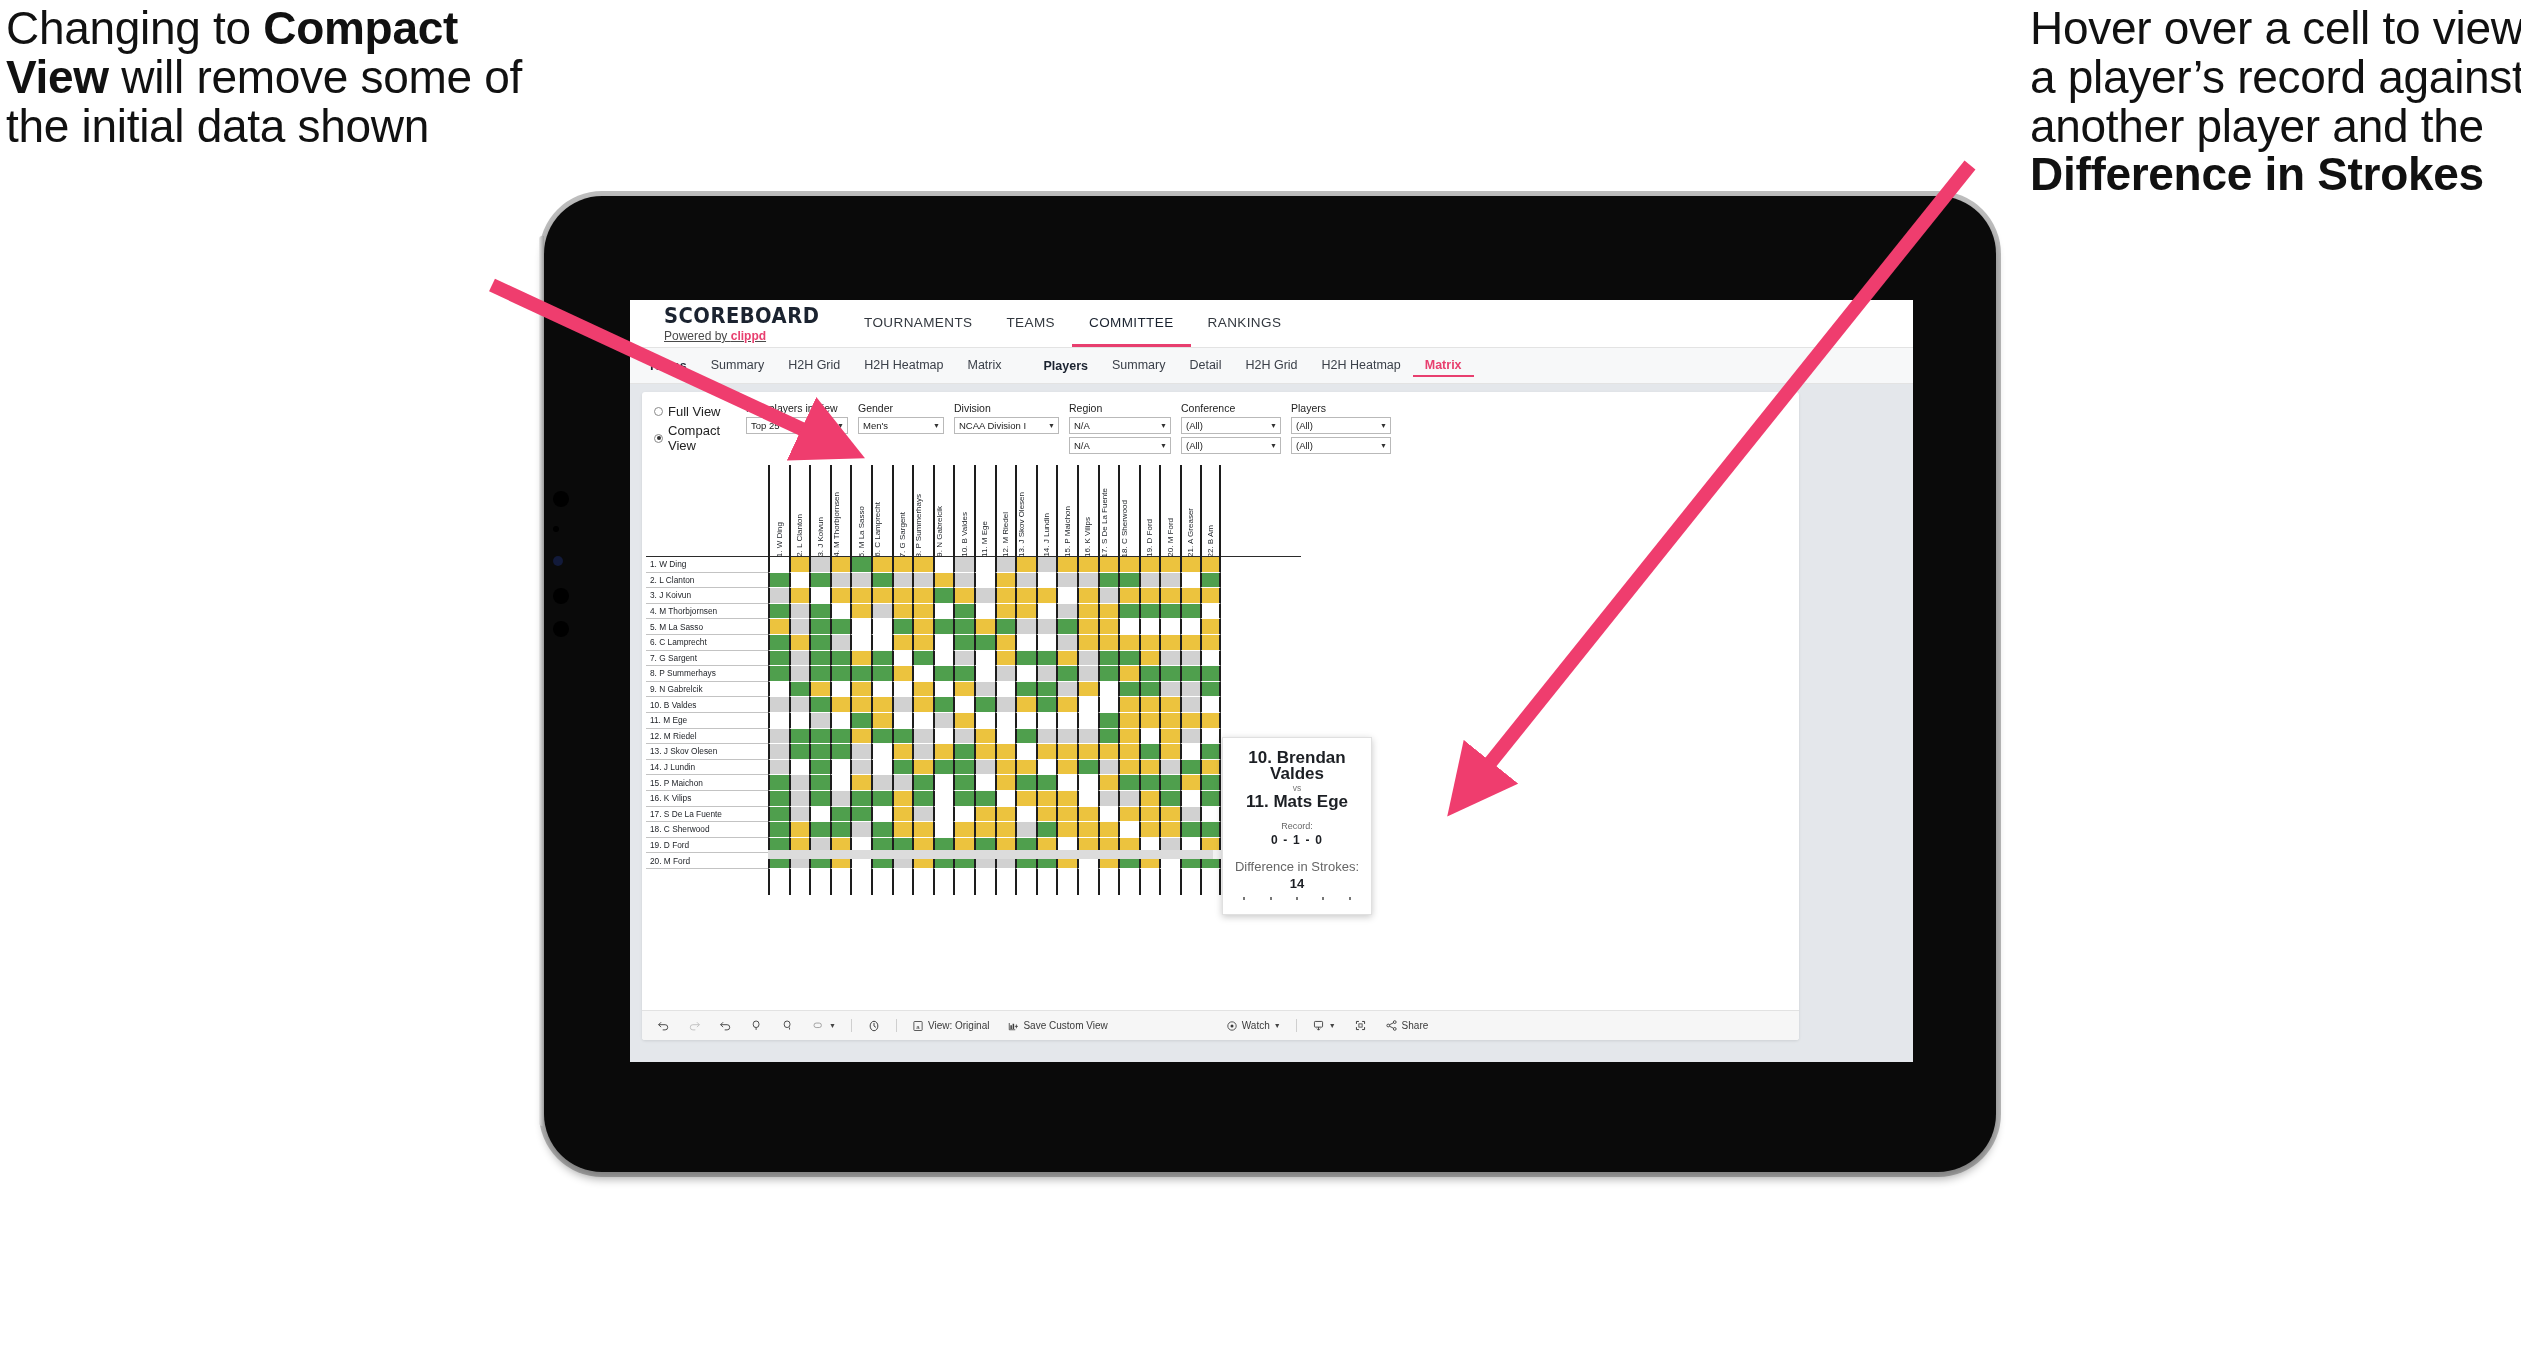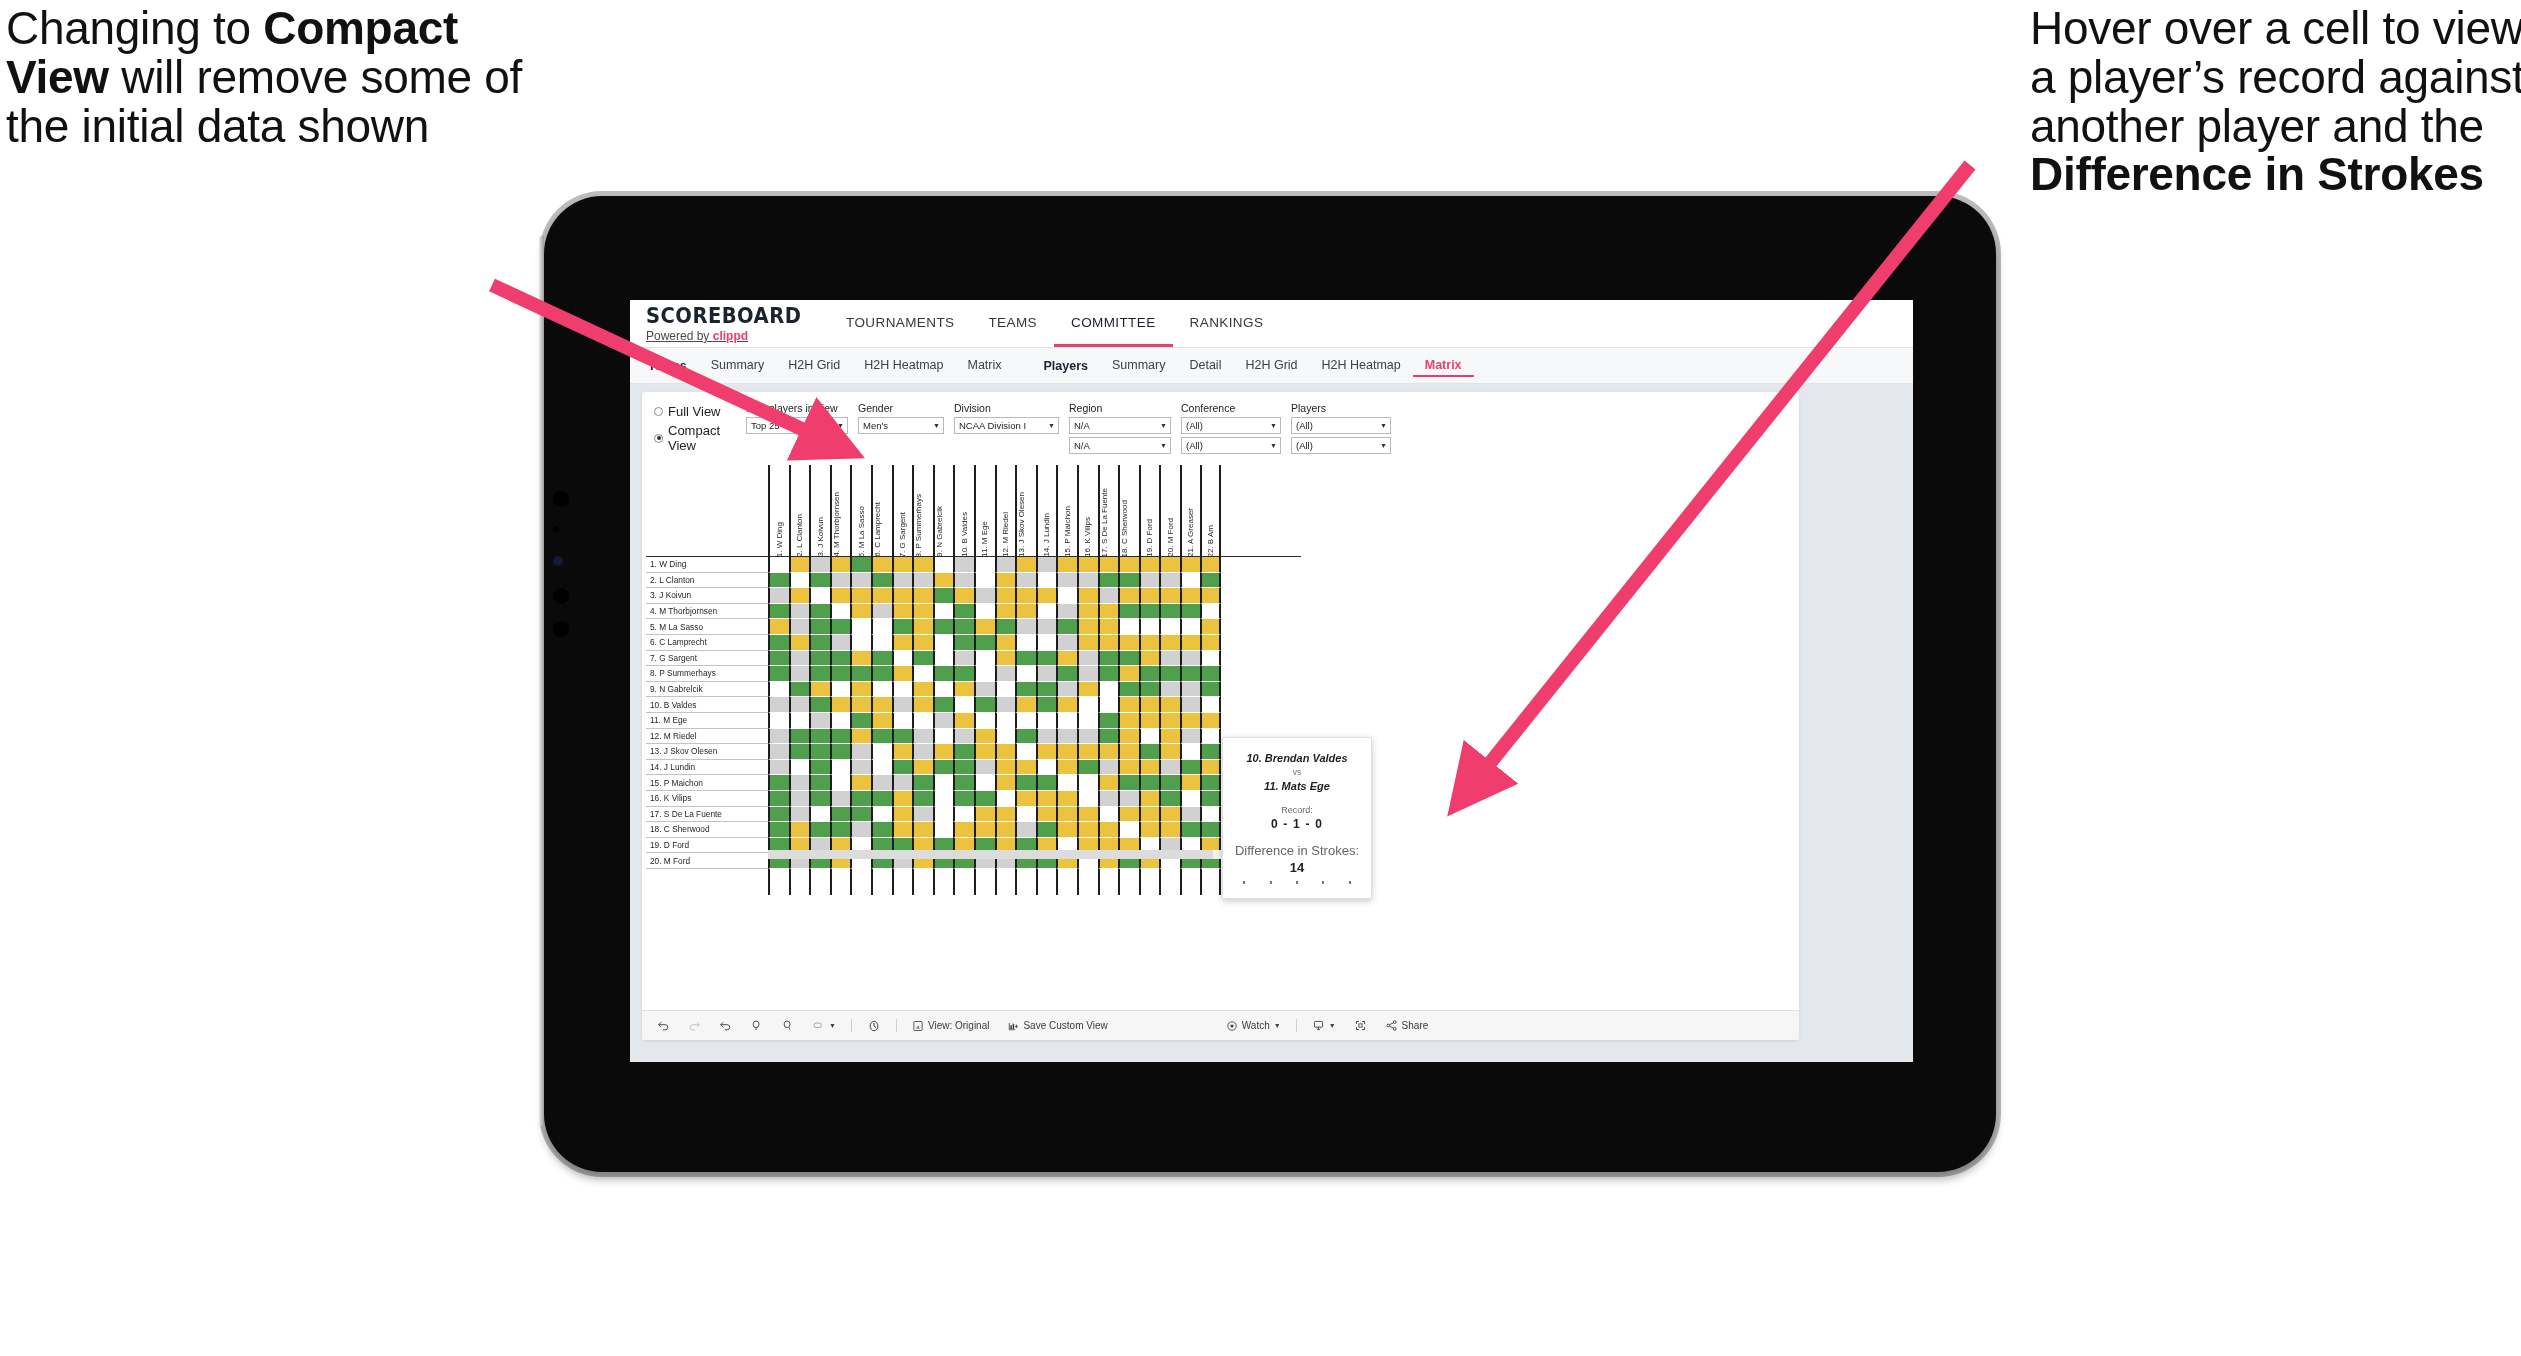--- a/index.html
+++ b/index.html
@@ -57,21 +57,21 @@
     position:absolute;
     left:86px; top:104px;
     width:1283px; height:762px;
     background:#ffffff;
     overflow:hidden;
   }
 
   
   #topnav {
     height:48px; background:#ffffff; border-bottom:1px solid #e3e3e3;
-    display:flex; align-items:stretch; padding-left:16px;
+    display:flex; align-items:stretch; padding-left:34px;
   }
   #brand { display:flex; flex-direction:column; justify-content:center; padding-right:16px; }
   #brand-title {
     font-size:21px; font-weight:bold; color:#1b2330;
     letter-spacing:0.5px; font-family:"DejaVu Sans", sans-serif;
     transform:scaleX(0.93); transform-origin:left center;
   }
   #brand-sub { font-size:12px; color:#4a4a4a; margin-top:1px;text-decoration:underline; }
   #brand-sub .clippd { color:#e83f6f; font-weight:bold; }
   .topnav-item {
@@ -184,21 +184,21 @@
   }
   #hscroll-thumb { width:445px; height:9px; background:#dcdcdc; }
 
   
   #tooltip {
     position:absolute; left:580px; top:345px; width:150px;
     background:#ffffff; border:1px solid #e0e0e0;
     box-shadow:0 2px 7px rgba(0,0,0,.22);
     padding:12px 8px 14px 8px; text-align:center; z-index:30;
   }
-  #tt-p1, #tt-p2 { font-size:11px; font-weight:bold; color:#1c1f24; line-height:16px;font-style:italic; }
+  #tt-p1, #tt-p2 { font-size:17px; font-weight:bold; color:#1c1f24; line-height:16px; }
   #tt-vs { font-size:8.5px; color:#777; margin:1px 0; }
   #tt-rec-lab { font-size:9px; color:#666; margin-top:11px; }
   #tt-rec-val { font-size:12px; font-weight:bold; color:#1c1f24; letter-spacing:1.2px; margin-top:2px; }
   #tt-dif-lab { font-size:13px; color:#666; margin-top:12px; }
   #tt-dif-val { font-size:13px; font-weight:bold; color:#1c1f24; margin-top:2px; }
   #tt-ticks { display:flex; justify-content:space-around; margin-top:6px; }
   #tt-ticks i { width:2px; height:3px; background:#777; display:block; }
 
   
   #toolbar {

